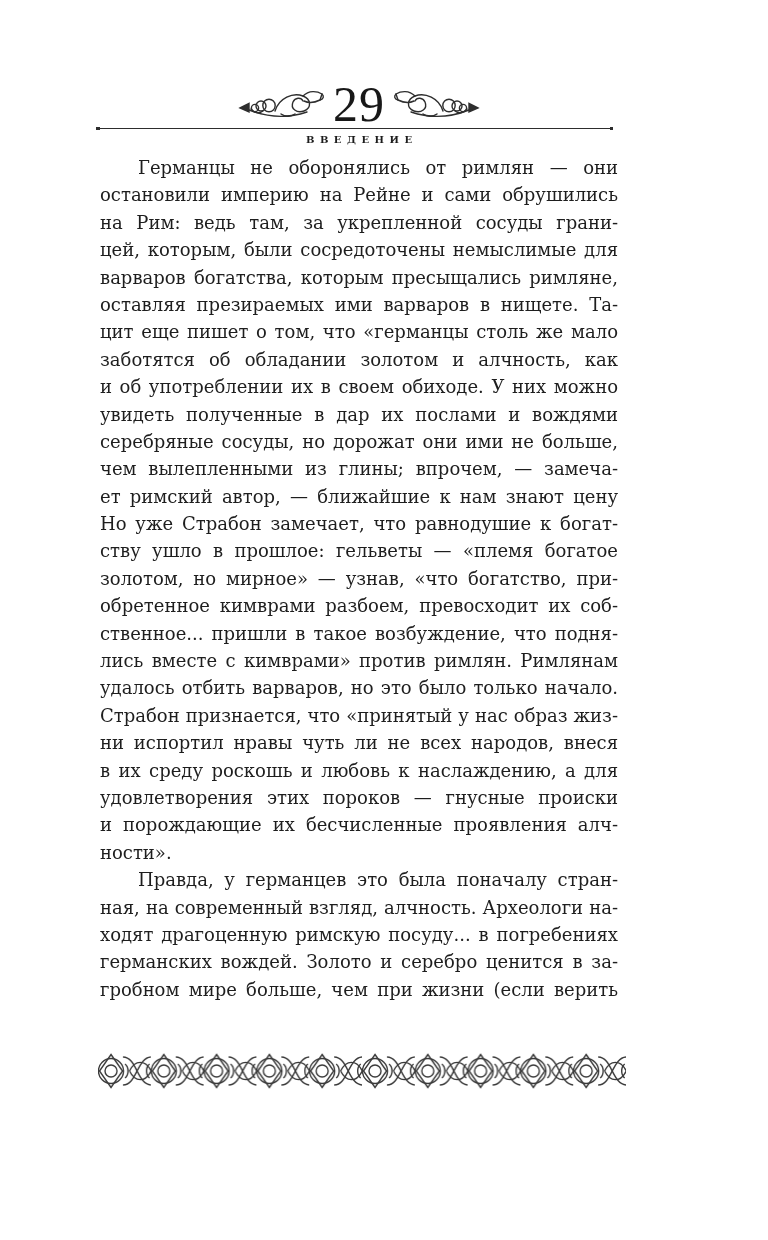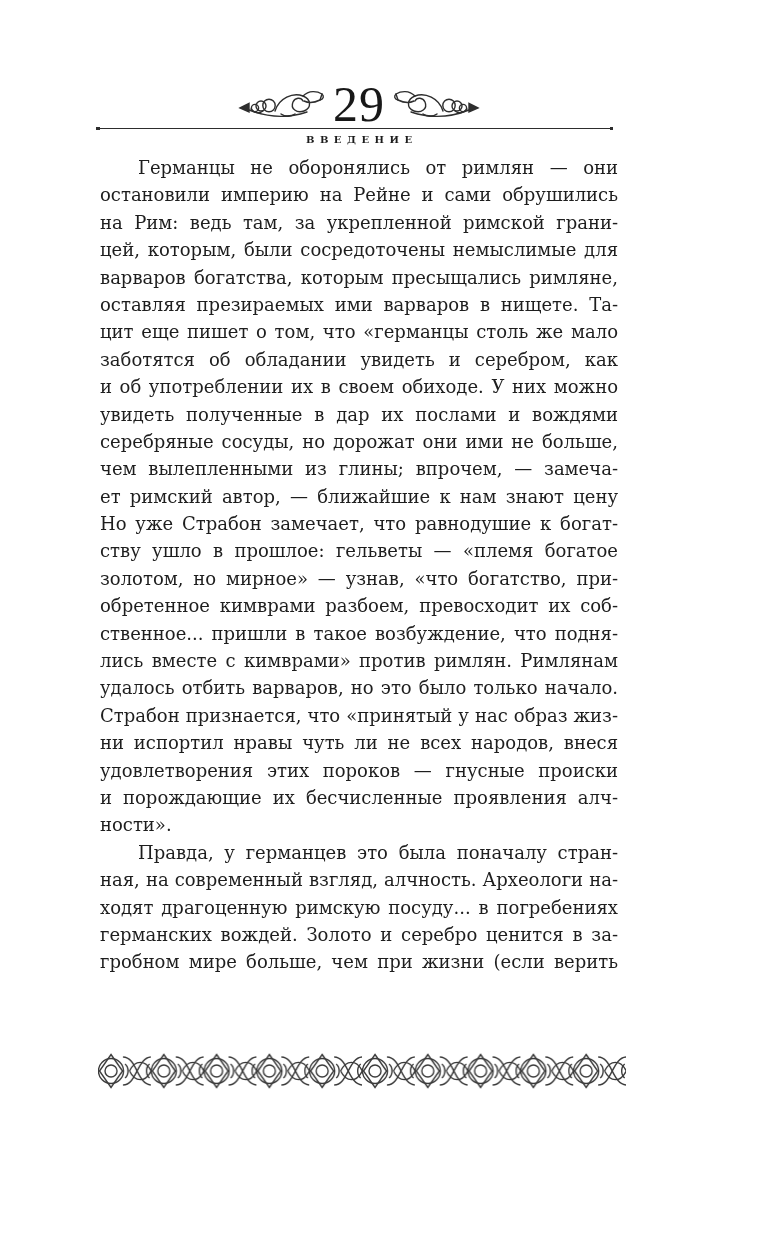--- a/index.html
+++ b/index.html
@@ -142,40 +142,41 @@
   <div class="header-rule">
     <span class="dot left"></span>
     <span class="dot right"></span>
   </div>
 
   <div class="section-title">ВВЕДЕНИЕ</div>
 
   <main class="text-column">
       <div class="line just indent">Германцы не оборонялись от римлян — они</div>
       <div class="line just">остановили империю на Рейне и сами обрушились</div>
-      <div class="line just">на Рим: ведь там, за укрепленной римской грани-</div>
+      <div class="line just">на Рим: ведь там, за укрепленной сосуды грани-</div>
       <div class="line just">цей, которым, были сосредоточены немыслимые для</div>
       <div class="line just">варваров богатства, которым пресыщались римляне,</div>
       <div class="line just">оставляя презираемых ими варваров в нищете. Та-</div>
       <div class="line just">цит еще пишет о том, что «германцы столь же мало</div>
-      <div class="line just">заботятся об обладании увидеть и серебром, как</div>
+      <div class="line just">заботятся об обладании золотом и алчность, как</div>
       <div class="line just">и об употреблении их в своем обиходе. У них можно</div>
       <div class="line just">увидеть полученные в дар их послами и вождями</div>
       <div class="line just">серебряные сосуды, но дорожат они ими не больше,</div>
       <div class="line just">чем вылепленными из глины; впрочем, — замеча-</div>
       <div class="line just">ет римский автор, — ближайшие к нам знают цену</div>
       <div class="line just">Но уже Страбон замечает, что равнодушие к богат-</div>
       <div class="line just">ству ушло в прошлое: гельветы — «племя богатое</div>
       <div class="line just">золотом, но мирное» — узнав, «что богатство, при-</div>
       <div class="line just">обретенное кимврами разбоем, превосходит их соб-</div>
       <div class="line just">ственное... пришли в такое возбуждение, что подня-</div>
       <div class="line just">лись вместе с кимврами» против римлян. Римлянам</div>
       <div class="line just">удалось отбить варваров, но это было только начало.</div>
       <div class="line just">Страбон признается, что «принятый у нас образ жиз-</div>
       <div class="line just">ни испортил нравы чуть ли не всех народов, внеся</div>
+      <div class="line just">в их среду роскошь и любовь к наслаждению, а для</div>
       <div class="line just">удовлетворения этих пороков — гнусные происки</div>
       <div class="line just">и порождающие их бесчисленные проявления алч-</div>
       <div class="line endline">ности».</div>
       <div class="line just indent">Правда, у германцев это была поначалу стран-</div>
       <div class="line just">ная, на современный взгляд, алчность. Археологи на-</div>
       <div class="line just">ходят драгоценную римскую посуду... в погребениях</div>
       <div class="line just">германских вождей. Золото и серебро ценится в за-</div>
       <div class="line just">гробном мире больше, чем при жизни (если верить</div>
     </main>
 

